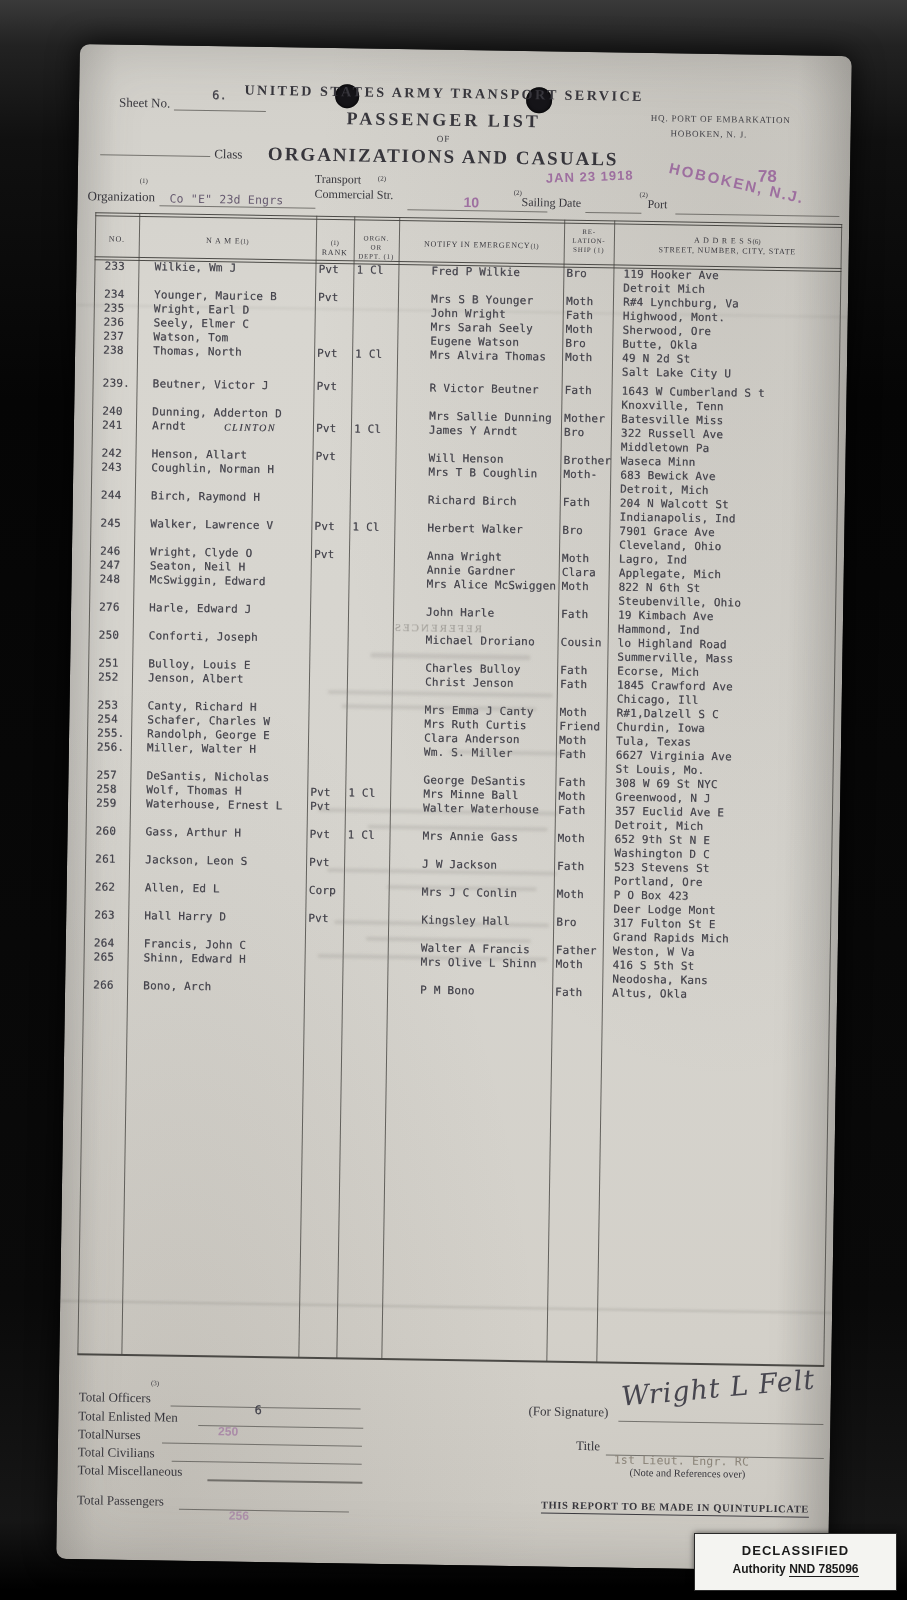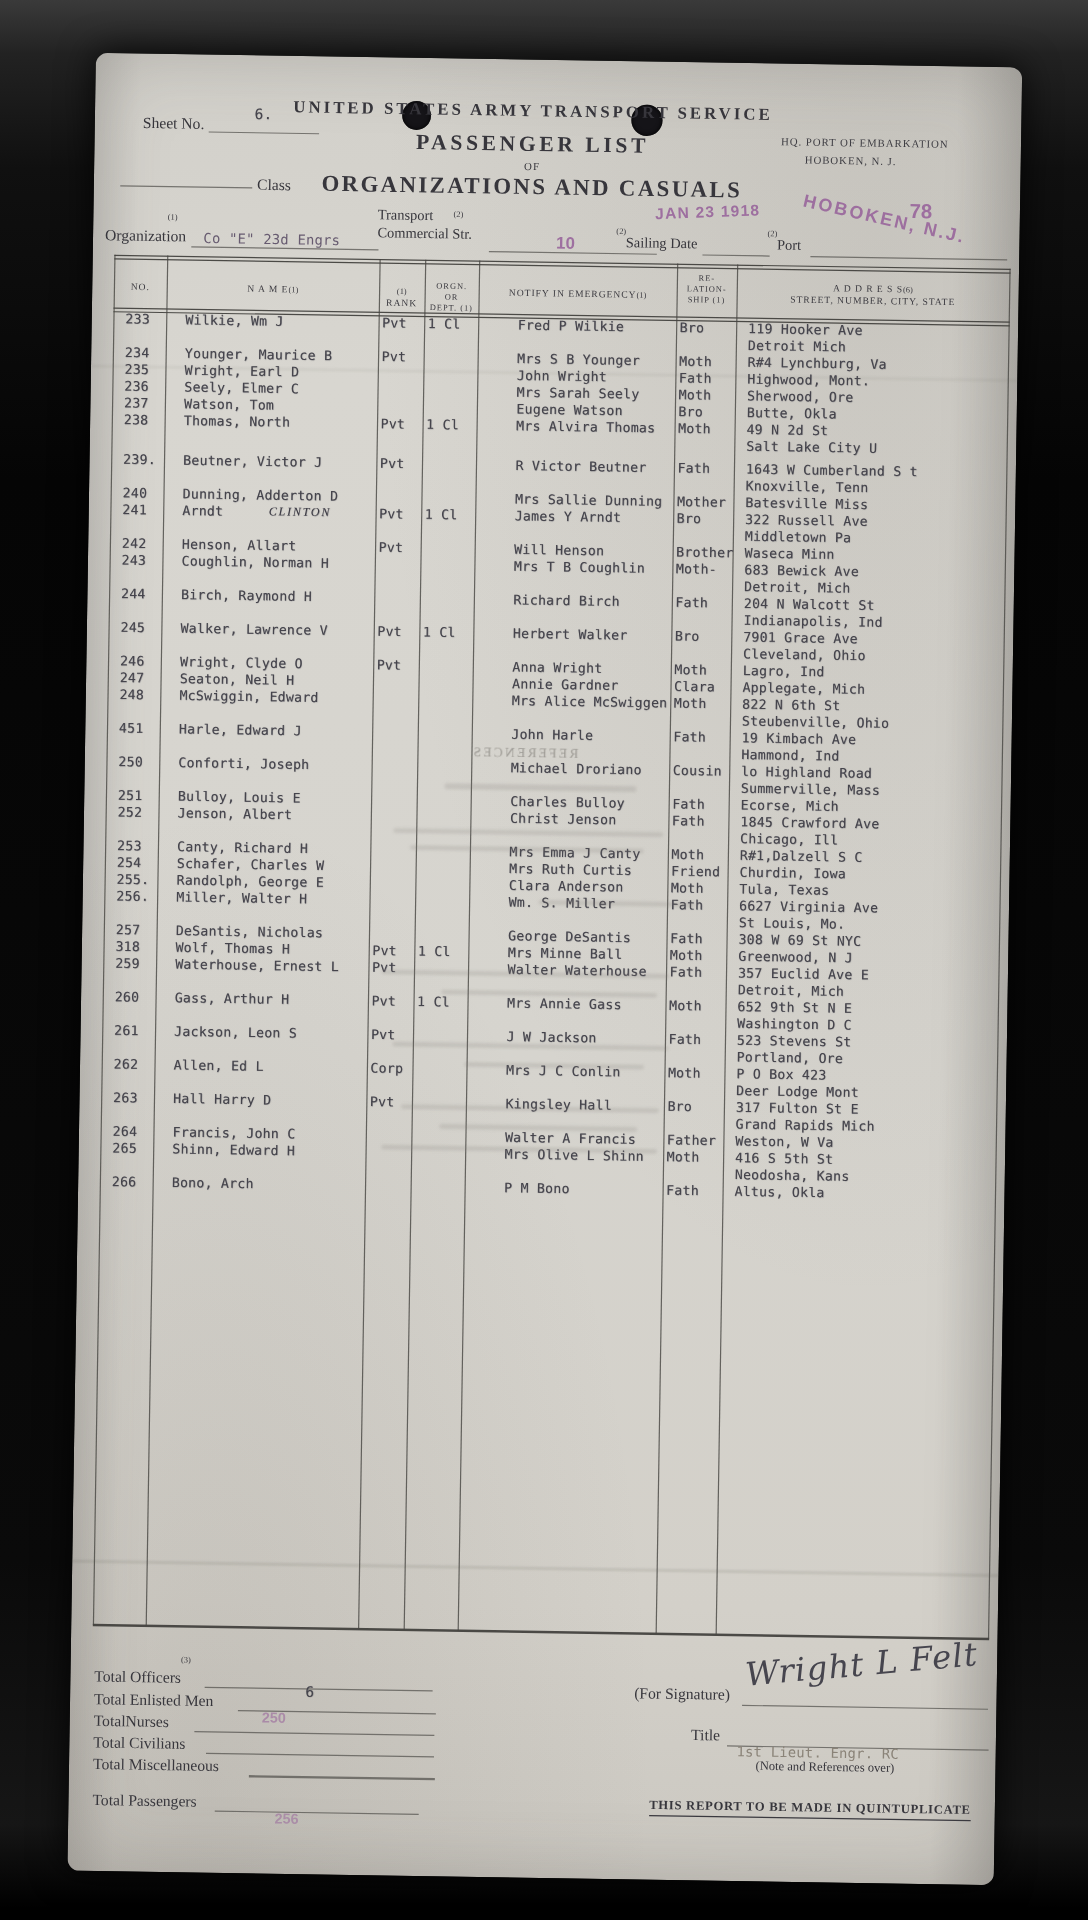--- a/index.html
+++ b/index.html
@@ -325,21 +325,21 @@
             <span class="c-hw"></span>
             <span class="c-rank"></span>
             <span class="c-orgn"></span>
             <span class="c-notify">Mrs Alice McSwiggen</span>
             <span class="c-rel">Moth</span>
             <div class="c-addr">822 N 6th St
 Steubenville, Ohio</div>
           </div>
 
           <div class="trow">
-            <span class="c-no">451</span>
+            <span class="c-no">276</span>
             <span class="c-name">Harle, Edward J</span>
             <span class="c-hw"></span>
             <span class="c-rank"></span>
             <span class="c-orgn"></span>
             <span class="c-notify">John Harle</span>
             <span class="c-rel">Fath</span>
             <div class="c-addr">19 Kimbach Ave
 Hammond, Ind</div>
           </div>
 
@@ -428,21 +428,21 @@
             <span class="c-name">DeSantis, Nicholas</span>
             <span class="c-hw"></span>
             <span class="c-rank"></span>
             <span class="c-orgn"></span>
             <span class="c-notify">George DeSantis</span>
             <span class="c-rel">Fath</span>
             <div class="c-addr">308 W 69 St NYC</div>
           </div>
 
           <div class="trow">
-            <span class="c-no">318</span>
+            <span class="c-no">258</span>
             <span class="c-name">Wolf, Thomas H</span>
             <span class="c-hw"></span>
             <span class="c-rank">Pvt</span>
             <span class="c-orgn">1 Cl</span>
             <span class="c-notify">Mrs Minne Ball</span>
             <span class="c-rel">Moth</span>
             <div class="c-addr">Greenwood, N J</div>
           </div>
 
           <div class="trow">
@@ -576,13 +576,20 @@
     <div class="tot" style="left:470px;top:1352px;">(For Signature)</div>
     <div class="uline" style="left:560px;top:1368px;width:205px;"></div>
     <div class="sig" style="left:562px;top:1318px;">Wright L Felt</div>
     <div class="tot" style="left:518px;top:1386px;">Title</div>
     <div class="uline" style="left:548px;top:1402px;width:218px;"></div>
     <div class="abs typed" style="left:556px;top:1400px;font-size:11.5px;color:#8a8378;text-shadow:none;">1st Lieut. Engr. RC</div>
     <div class="abs printed" style="left:572px;top:1414px;font-size:10.5px;">(Note and References over)</div>
     <div class="abs printed quint" style="left:484px;top:1448px;">THIS REPORT TO BE MADE IN QUINTUPLICATE</div>
   </div>
 
+  <div class="declass">
+    <div class="l1">DECLASSIFIED</div>
+    <div class="l2">
+      <span>Authority</span>
+      <span class="auth-num">NND 785096</span>
+    </div>
+  </div>
 </div>
 
 </body></html>

